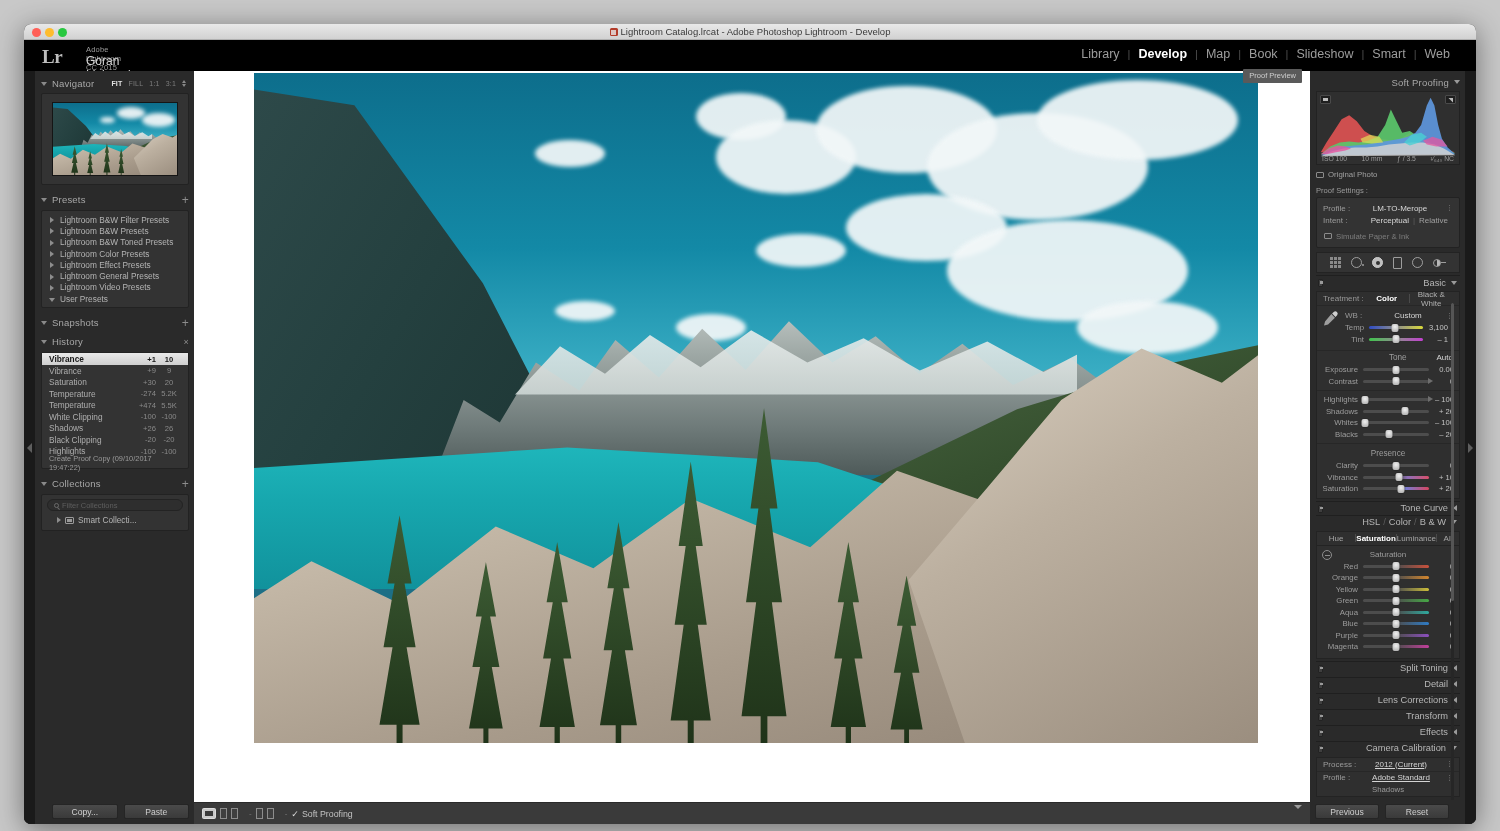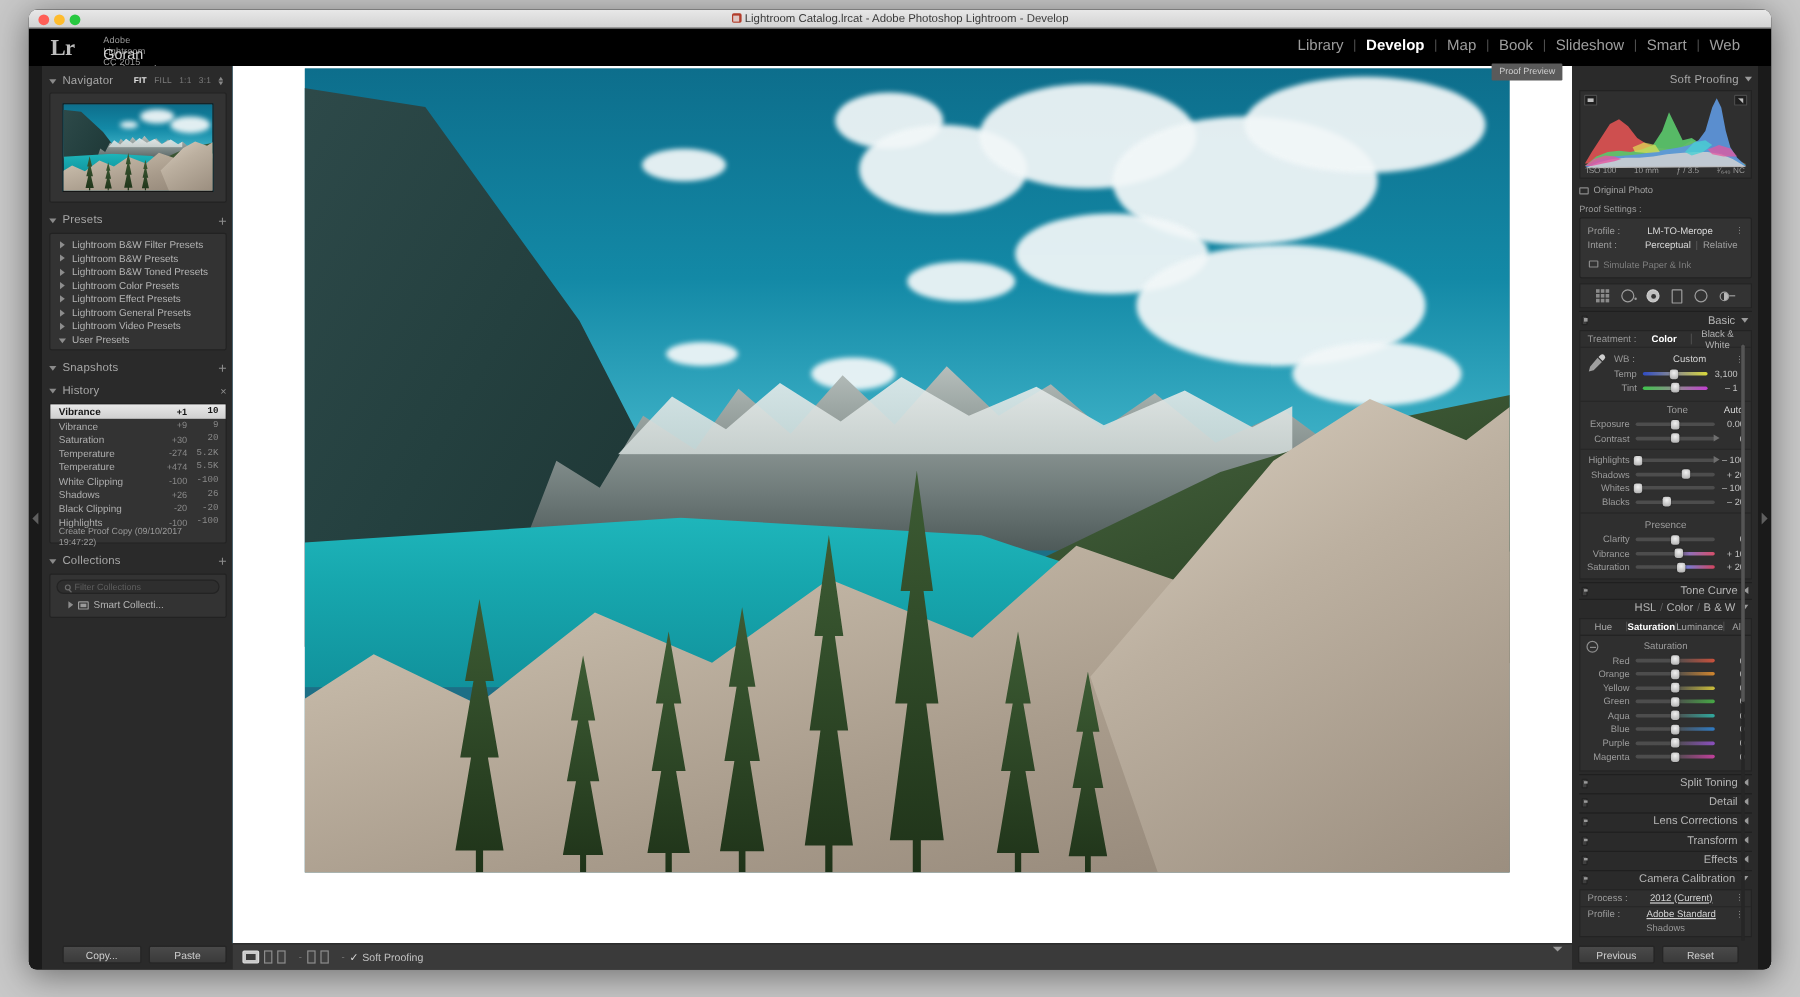--- a/index.html
+++ b/index.html
@@ -6,21 +6,21 @@
   body {
     width: 1500px; height: 831px;
     background: #c8c8c8;
     font-family: "Liberation Sans", sans-serif;
     overflow: hidden;
     -webkit-font-smoothing: antialiased;
   }
 
   
   #os-window {
-    position: absolute; left: 24px; top: 8px;
+    position: absolute; left: 24px; top: 24px;
     width: 1452px; height: 800px;
     background: #1c1c1c;
     border-radius: 7px;
     box-shadow: 0 5px 28px rgba(0,0,0,.45);
     overflow: hidden;
   }
   #titlebar {
     height: 16px; width: 100%;
     background: linear-gradient(#e8e8e8, #d2d2d2);
     border-bottom: 1px solid #b0b0b0;
@@ -212,21 +212,21 @@
   }
 
   
   #hist-box { margin-top: 3px; padding: 0; }
   .hist-row {
     display:flex; align-items:center; height: 11.5px;
     font-size: 8.3px; color:#aeaeae; padding: 0 6px 0 7px;
   }
   .hist-row .h-name { flex: 1; }
   .hist-row .h-delta { width: 32px; text-align: right; color:#8a8a8a; font-size: 7.6px;}
-  .hist-row .h-val   { width: 26px; text-align: right; color:#8a8a8a; font-size: 7.6px; font-family: Liberation Mono, monospace;}
+  .hist-row .h-val   { width: 26px; text-align: center; color:#8a8a8a; font-size: 7.6px;}
   .hist-row.selected {
     background: linear-gradient(#e9e9e9,#cfcfcf); color:#161616;
   }
   .hist-row.selected .h-delta, .hist-row.selected .h-val { color:#161616; font-weight:700;}
   .hist-row.selected .h-name { font-weight: 700;}
   .hist-row.create { font-size:7.4px; color:#9a9a9a; padding-left:7px;}
 
   
   #coll-box { margin-top:3px; padding: 4px 5px 4px 5px;}
   #coll-filter {
@@ -257,21 +257,21 @@
     color:#cfcfcf; font-size:8.6px; text-align:center; line-height:14px;
   }
 
   
   #center {
     position:absolute; left:170px; right:166px; top:0; bottom:0;
     background:#3a3a3a;
   }
   #canvas-area {
     position:absolute; left:0; right:0; top:0; bottom:22px;
-    background: #0ea5e9;
+    background: #eab308;
     display:flex; align-items:center; justify-content:center;
   }
   #proof-bg {
     position:absolute; left:0; right:0; top:0; bottom:0; background:#ffffff;
   }
   #photo-main {
     position:absolute; left:60px; top:2px; width:1004px; height:670px;
     box-shadow: 0 0 0 0 rgba(0,0,0,0);
   }
   #proof-badge {

